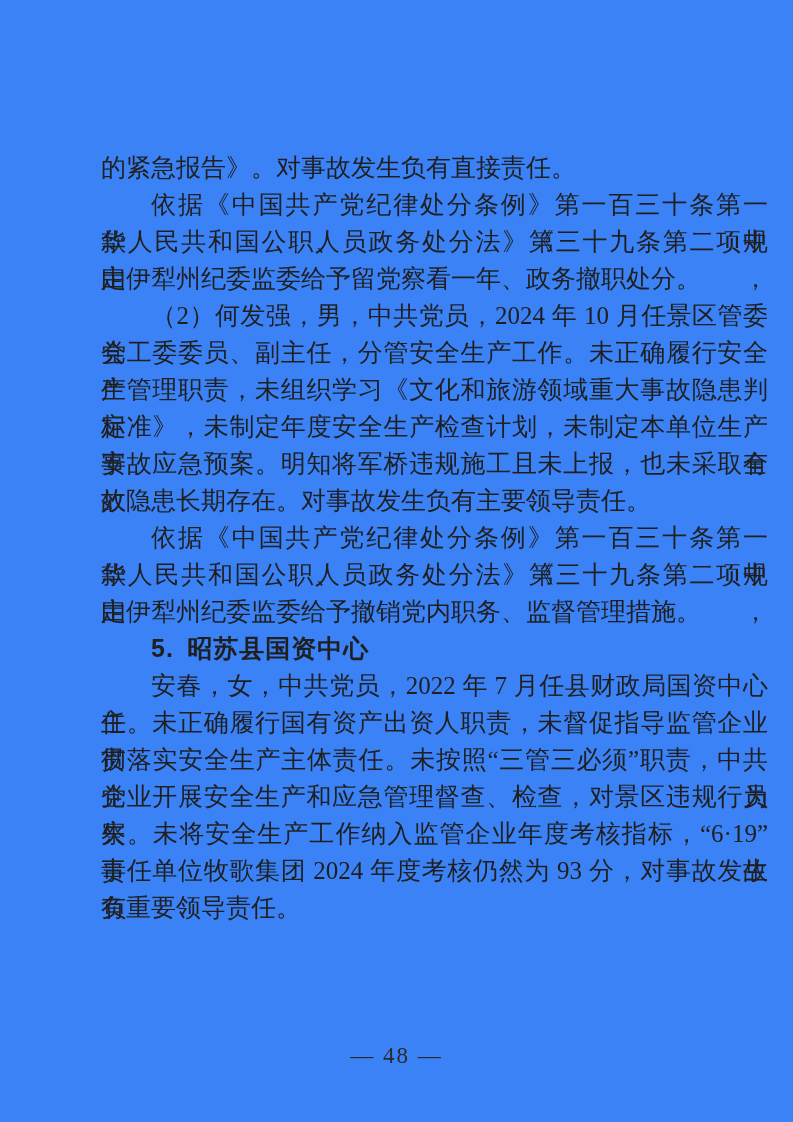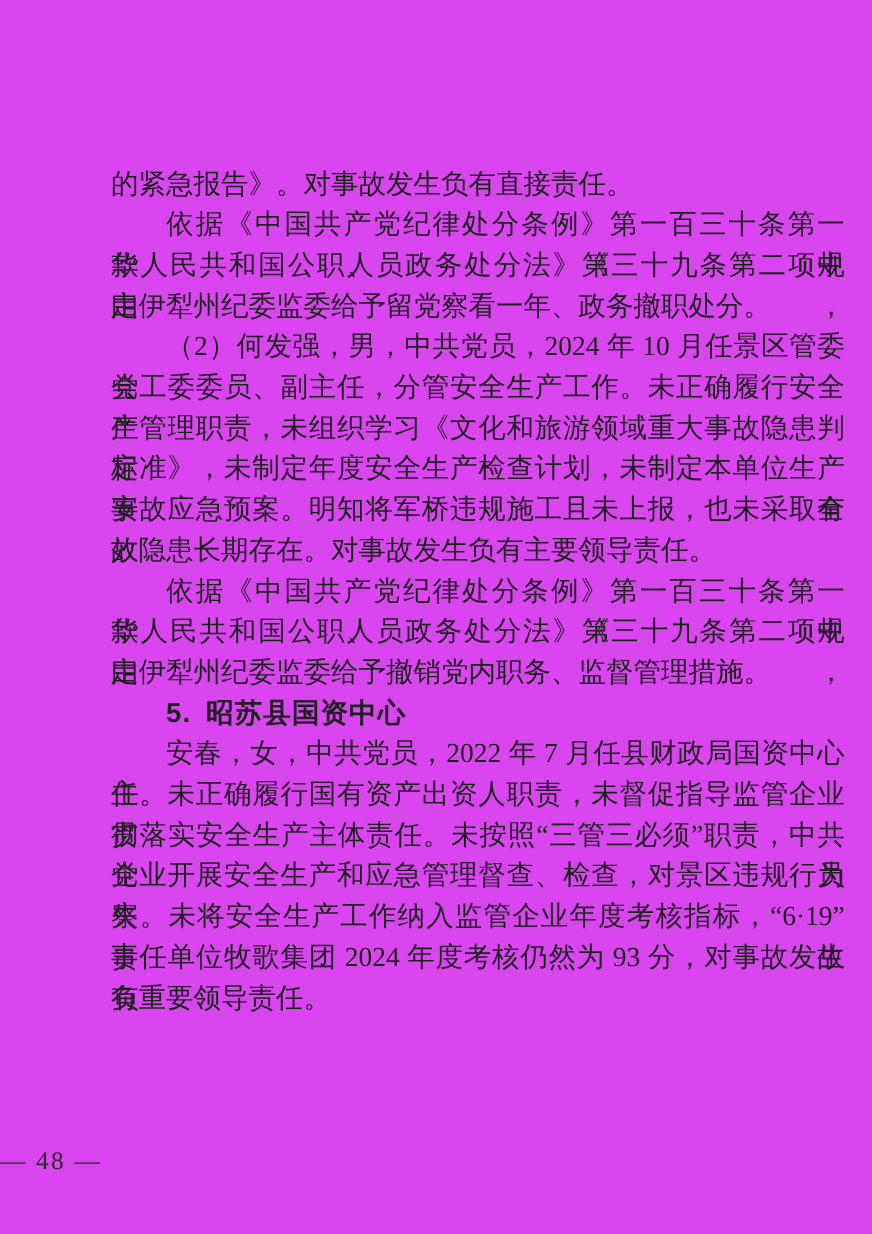--- a/index.html
+++ b/index.html
@@ -12,21 +12,21 @@
     height: 1122px;
     position: relative;
     overflow: hidden;
     font-family: "Liberation Serif", "DejaVu Serif", serif;
     color: #1f1f1f;
   }
   .page {
     position: absolute;
     left: 0; top: 0;
     width: 793px; height: 1122px;
-    background: #d946ef;
+    background: #3b82f6;
   }
   .doc-body {
     position: absolute;
     left: 101px;
     top: 149px;
     width: 667px;
   }
   .block { margin: 0; padding: 0; }
   .line {
     height: 37px;
@@ -51,20 +51,21 @@
   .heading .line {
     font-weight: 700;
     font-family: "Liberation Sans", "DejaVu Sans", sans-serif;
     letter-spacing: 1px;
   }
   .footer {
     position: absolute;
     left: 0;
     top: 1042px;
     width: 793px;
+    text-align: center;
     font-size: 23px;
     line-height: 28px;
     color: #2a2a2a;
     letter-spacing: 2px;
   }
 </style>
 </head>
 <body>
 
 <div class="page">

